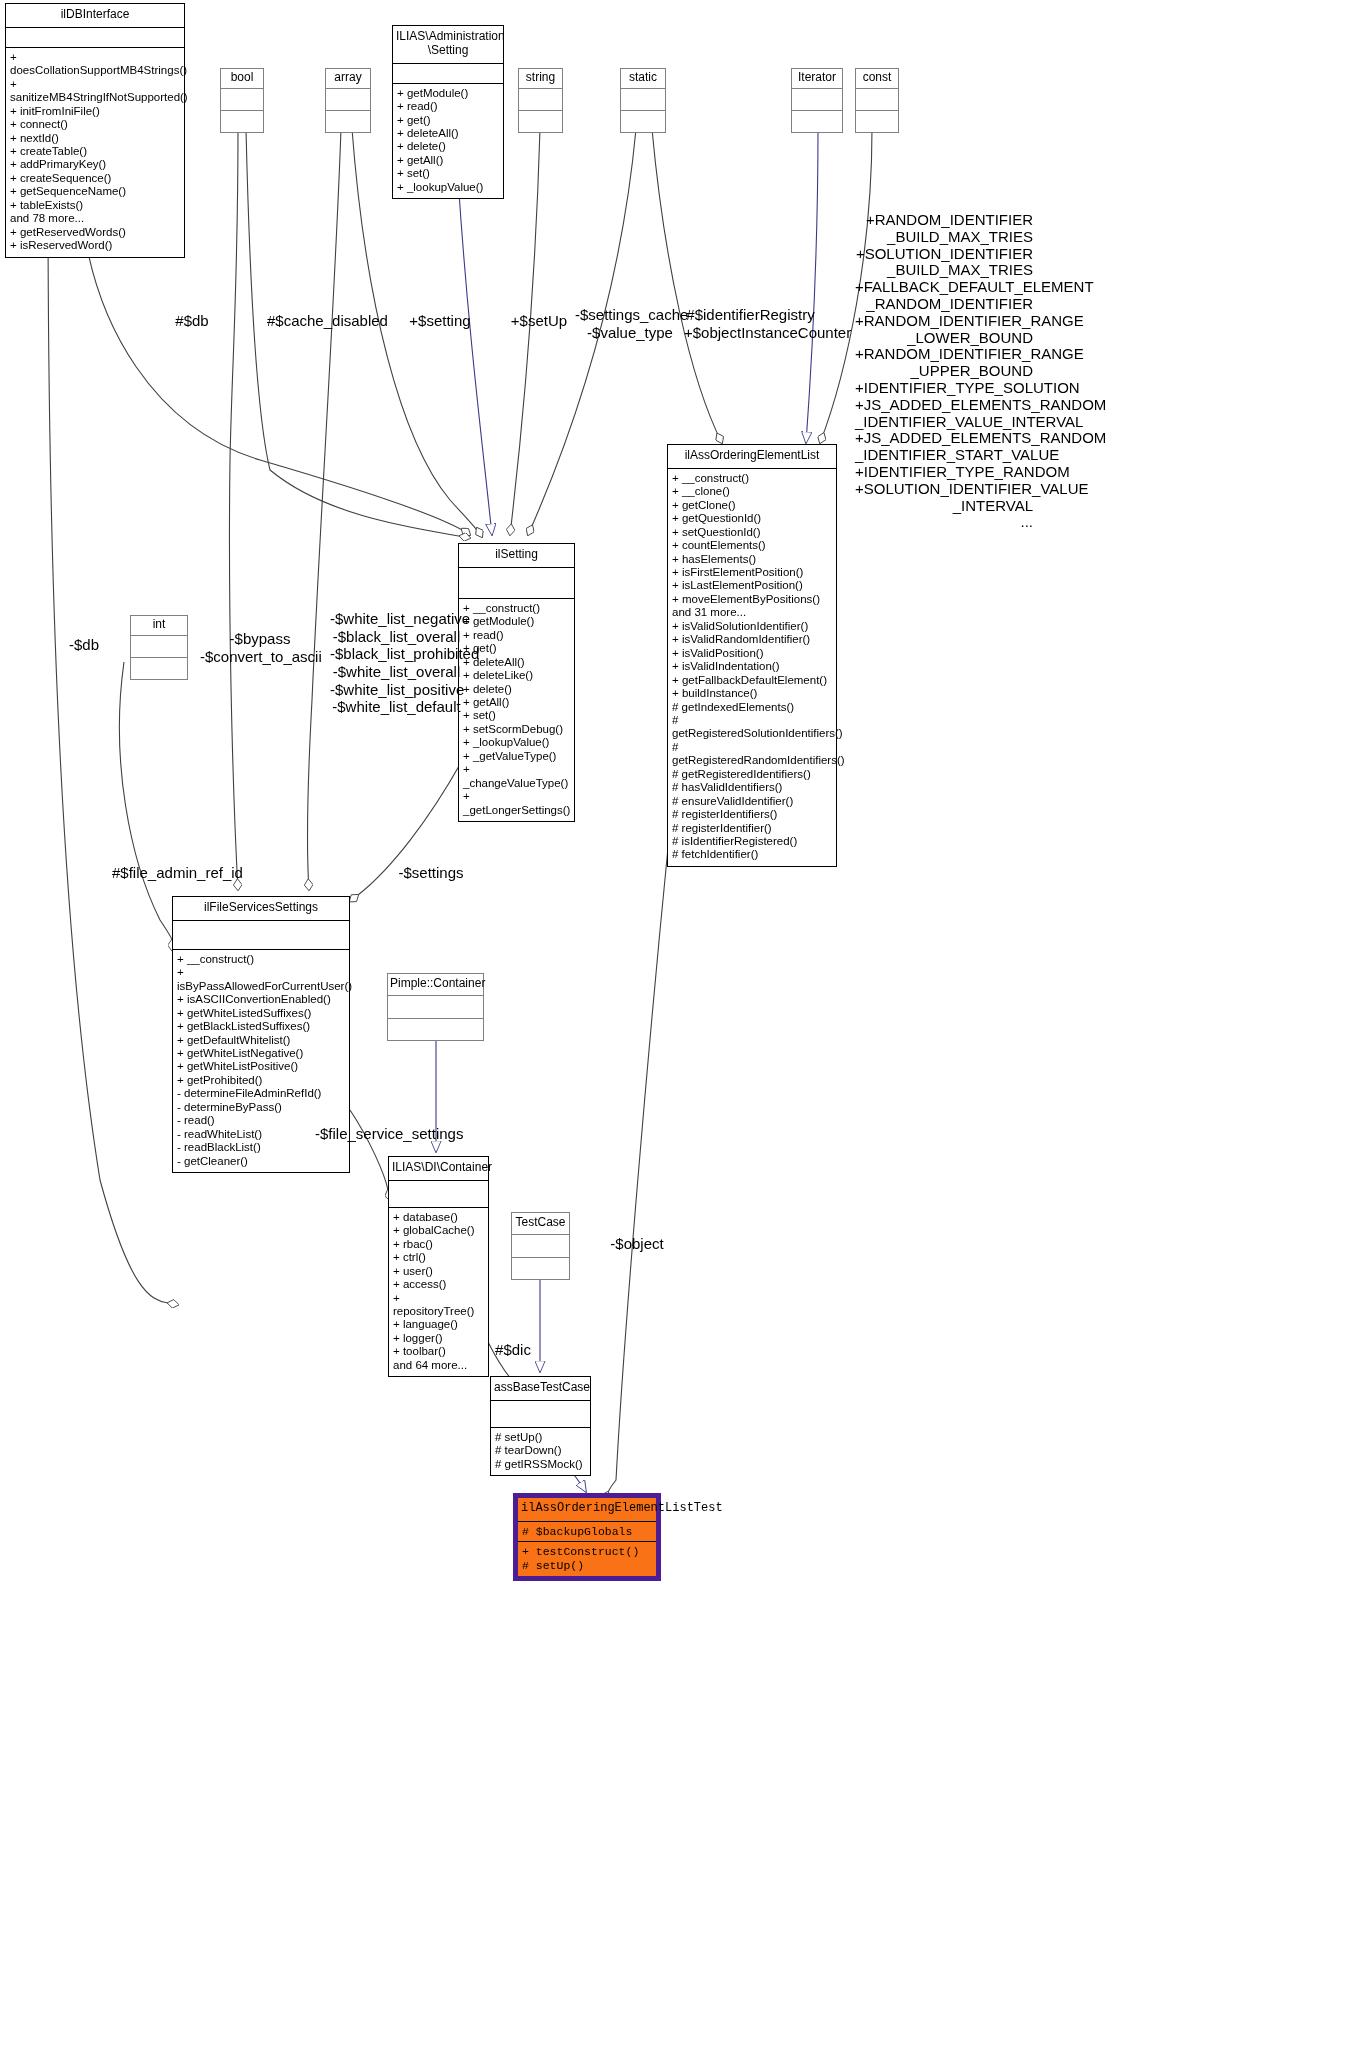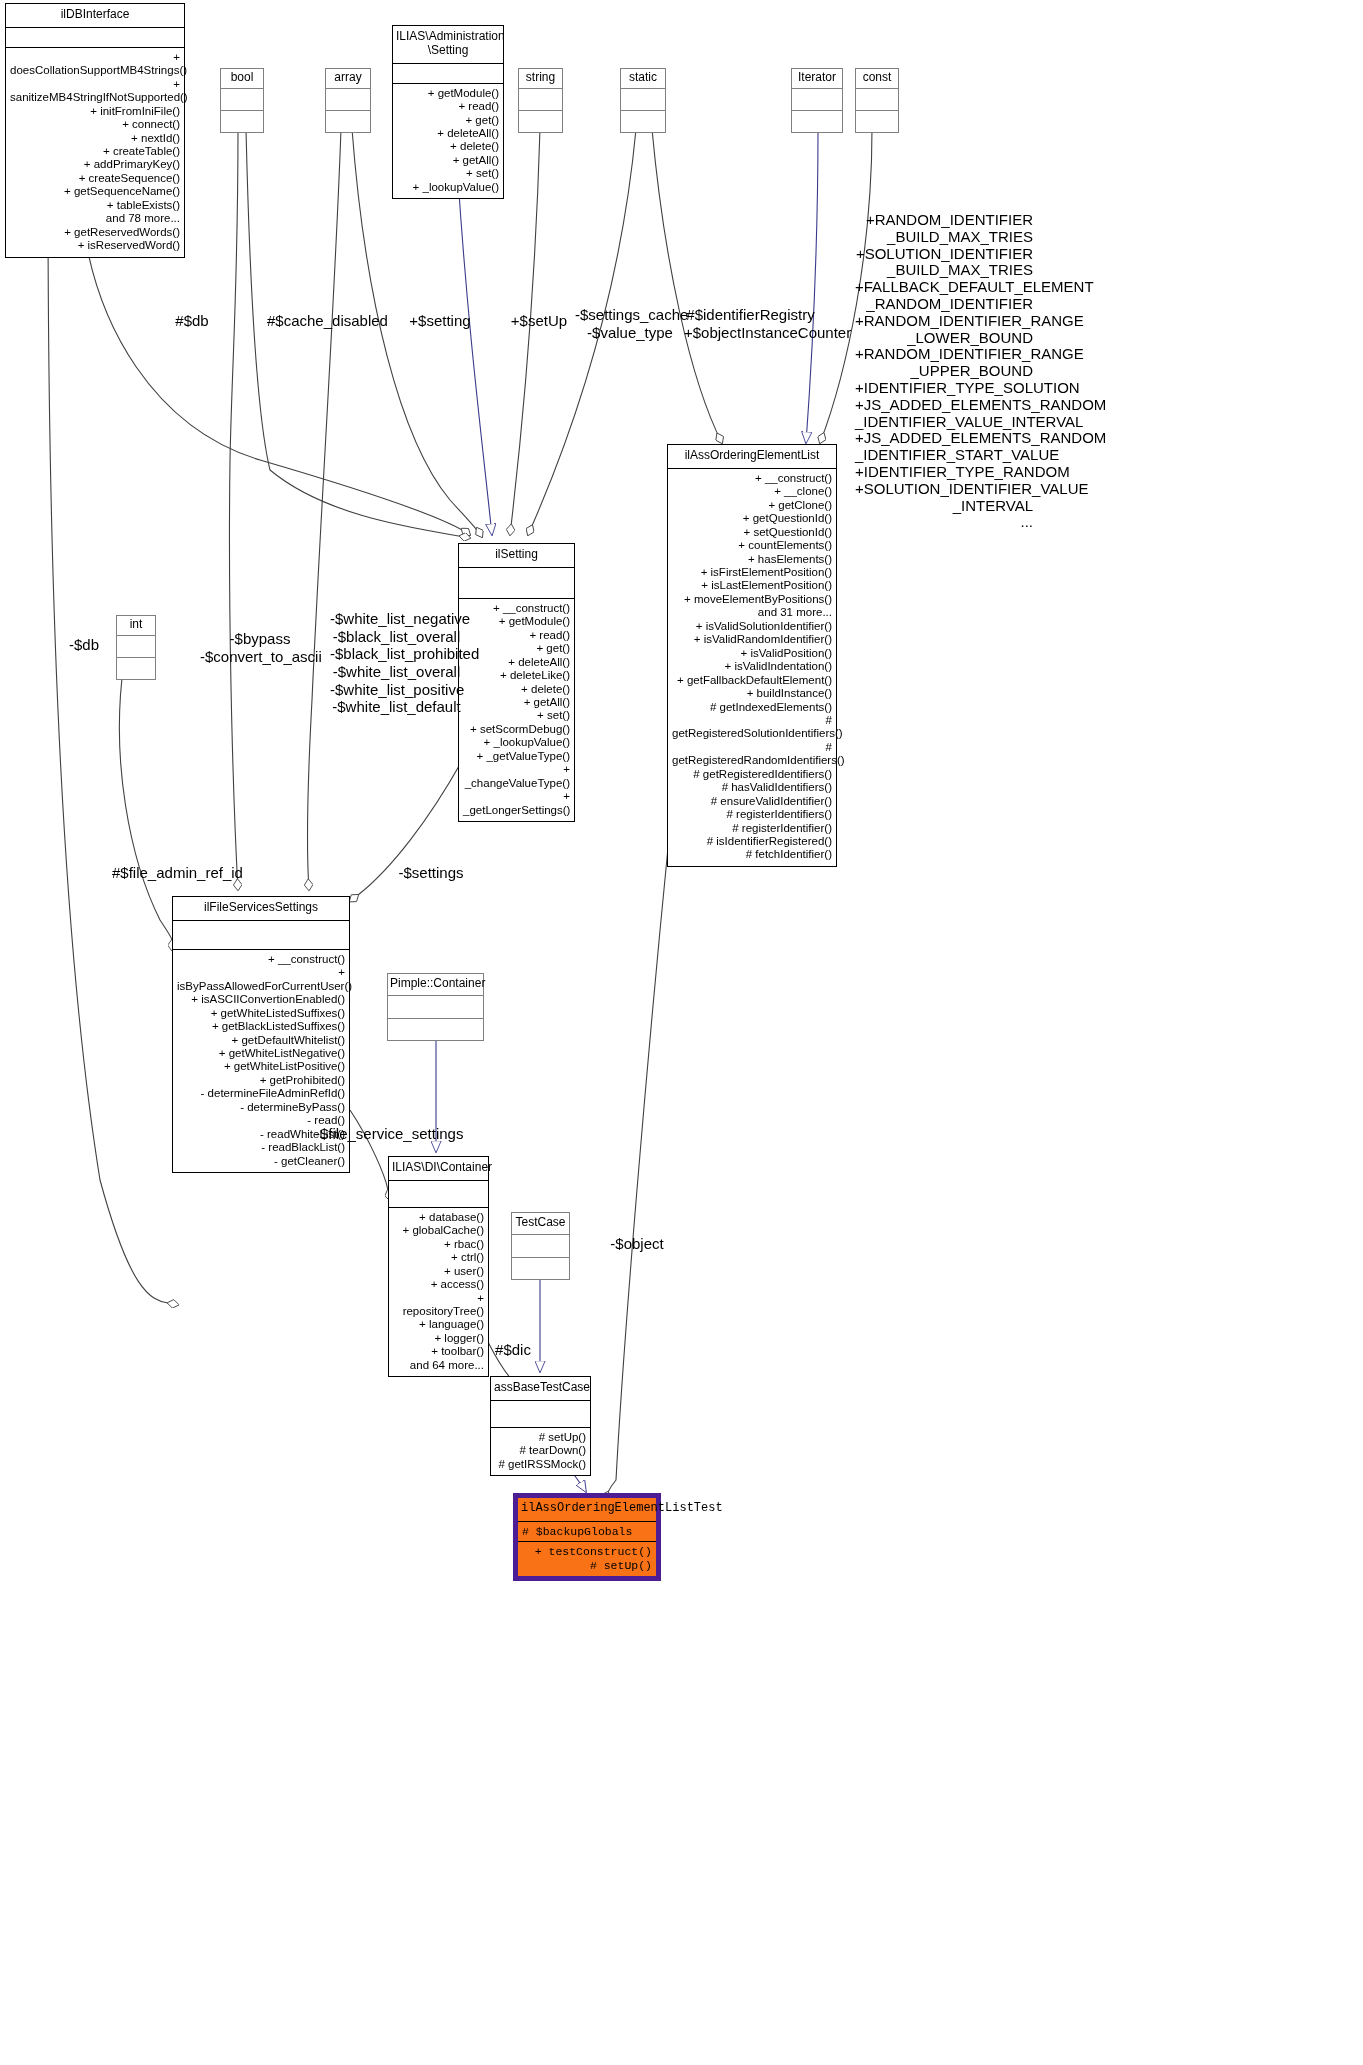--- a/index.html
+++ b/index.html
@@ -45,21 +45,20 @@
   }
   .node.thin .title { border-bottom: 1px solid #808080; }
   .node .attrs {
     border-bottom: 1px solid #000000;
     padding: 3px 4px 3px 4px;
     min-height: 13px;
   }
   .node.thin .attrs { border-bottom: 1px solid #808080; min-height: 15px; }
   .node .ops {
     padding: 3px 4px 4px 4px;
-    text-align: right;
   }
   .node .row {
     white-space: pre-wrap;
     line-height: 1.17;
   }
   
   .node.current {
     background: #f97316;
     border: 5px solid #4c1d95;
     font-family: Liberation Mono, monospace;
@@ -203,21 +202,21 @@
     <div class="attrs"></div>
     <div class="ops" style="min-height:14px;"></div>
   </div>
 
   <div class="node thin" style="left:855px; top:68px; width:44px;">
     <div class="title" style="padding:2px 2px 3px;">const</div>
     <div class="attrs"></div>
     <div class="ops" style="min-height:14px;"></div>
   </div>
 
-  <div class="node thin" style="left:116px; top:615px; width:40px;">
+  <div class="node thin" style="left:130px; top:615px; width:58px;">
     <div class="title" style="padding:2px 2px 3px;">int</div>
     <div class="attrs"></div>
     <div class="ops" style="min-height:14px;"></div>
   </div>
 
   <div class="node" style="left:458px; top:543px; width:117px;">
     <div class="title">ilSetting</div>
     <div class="attrs" style="min-height:24px;"></div>
     <div class="ops">
       <div class="row">+ __construct()</div>

